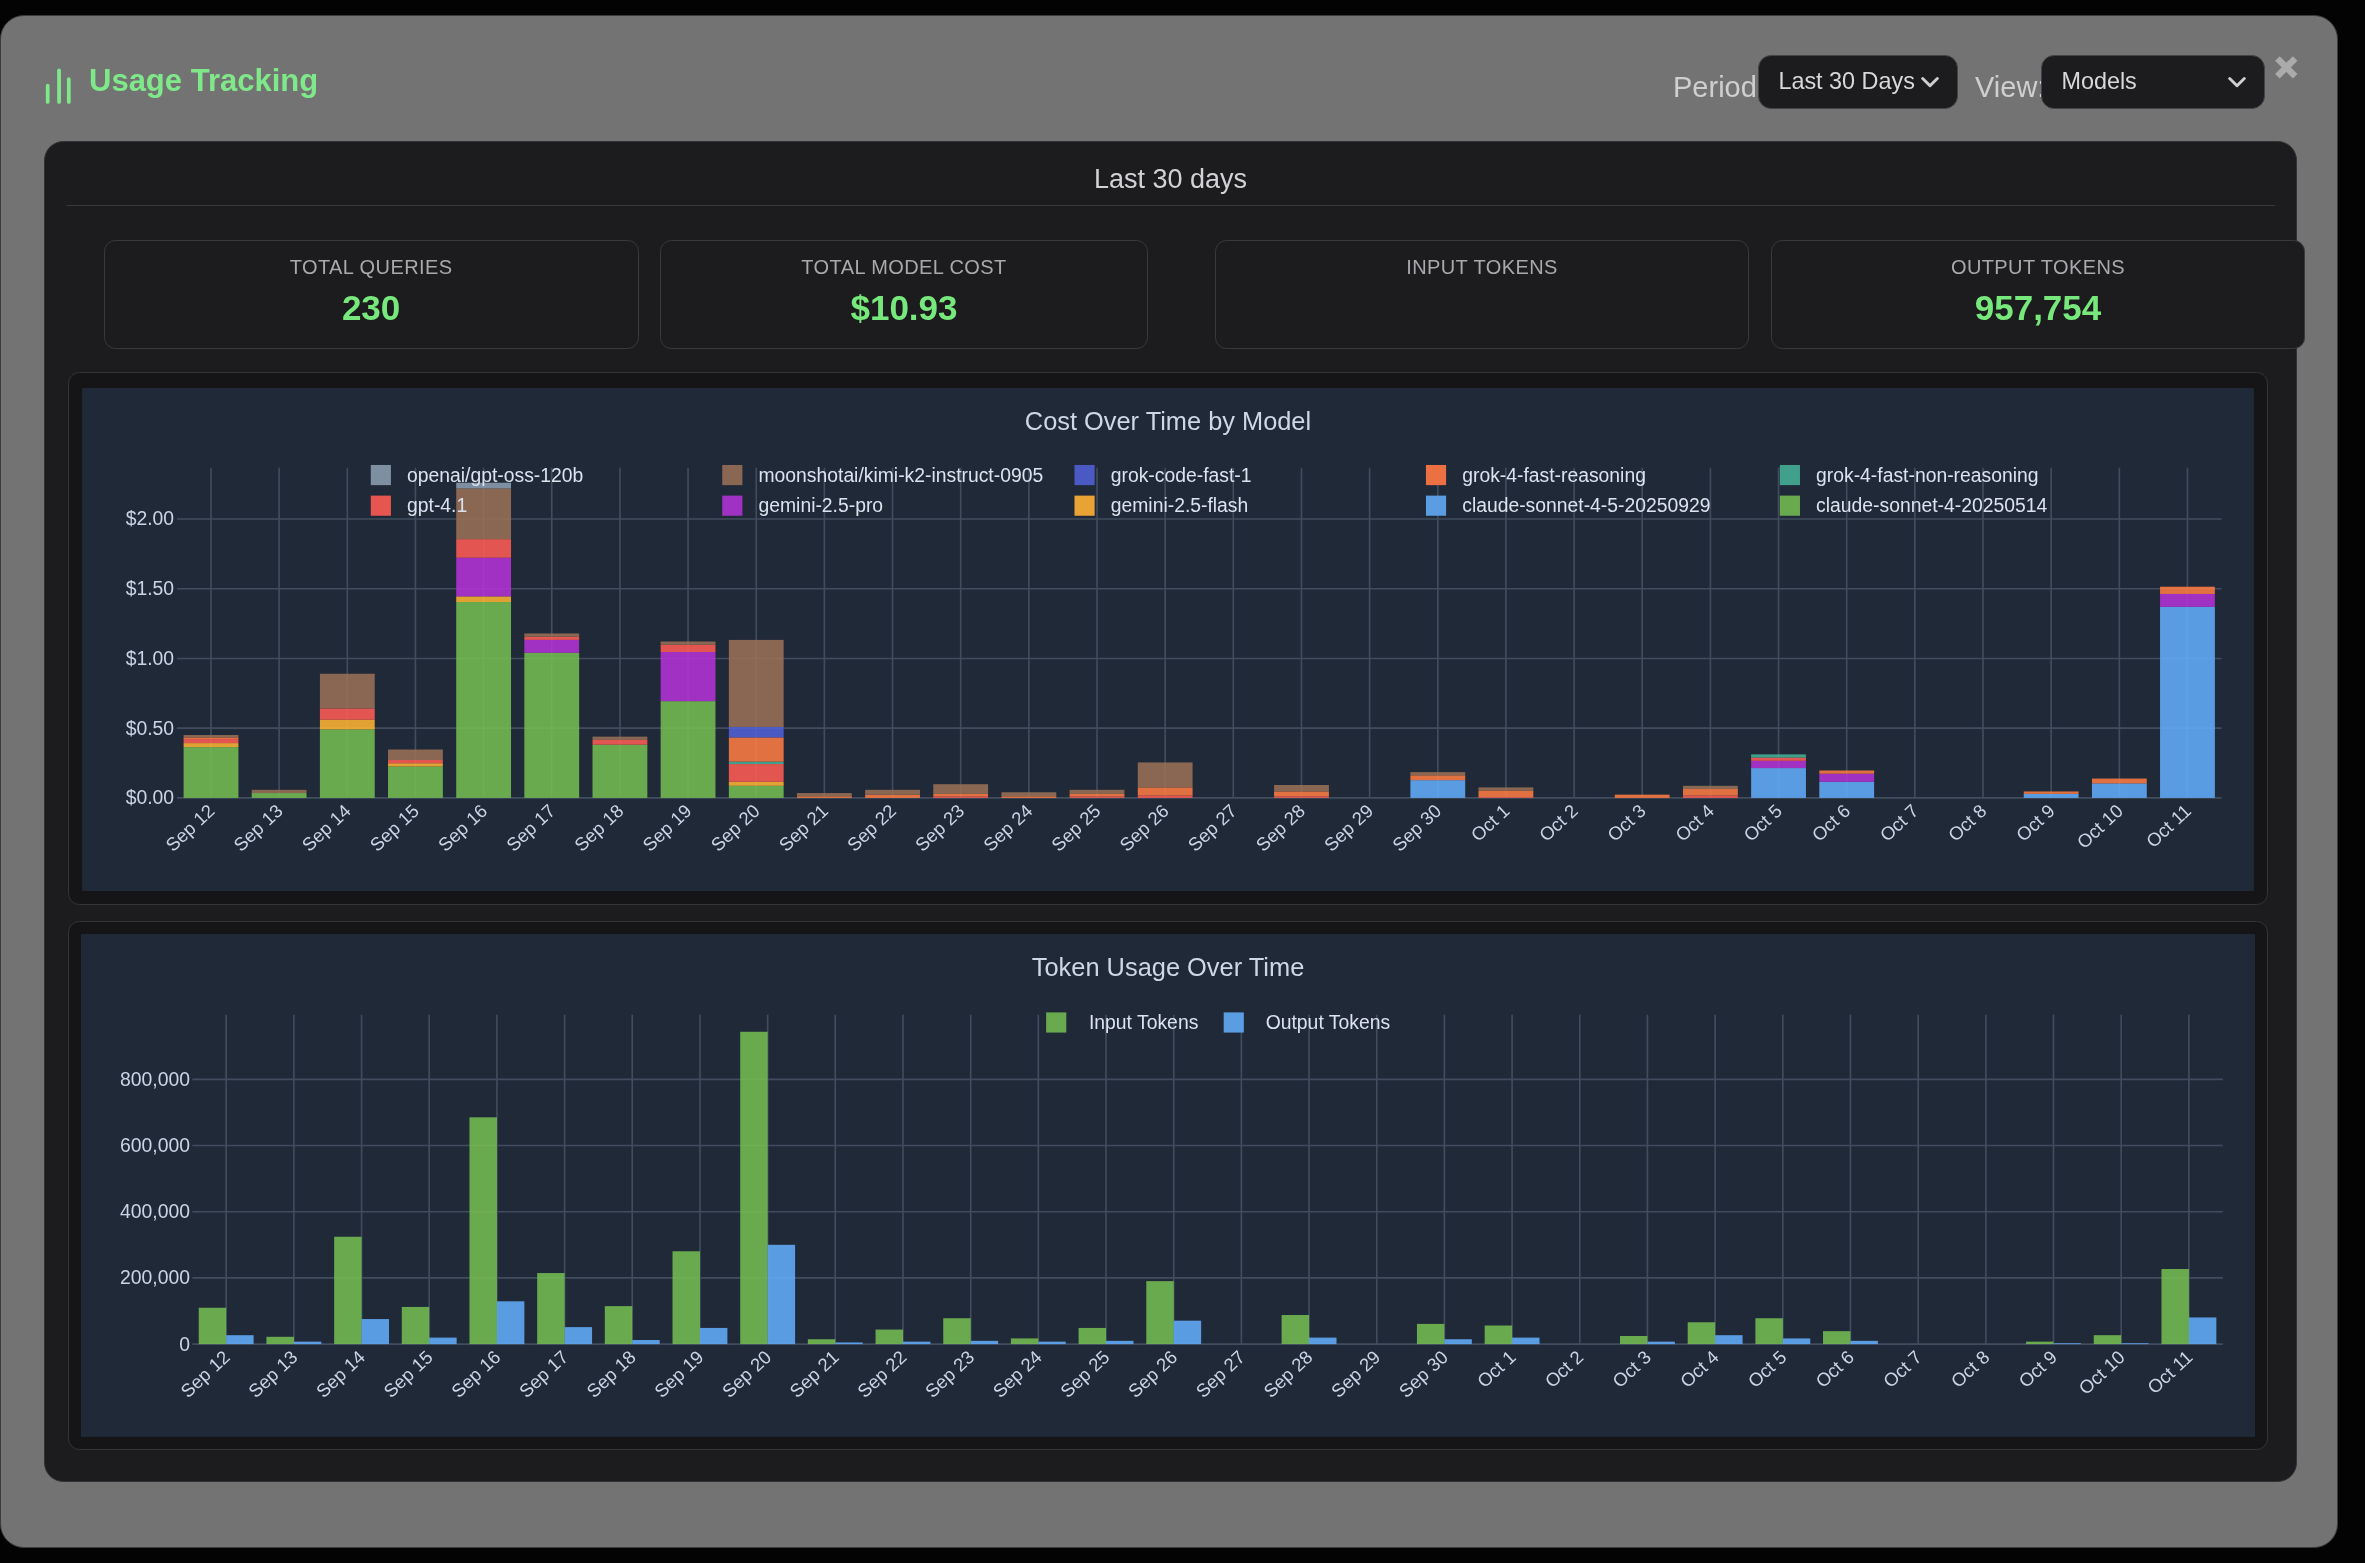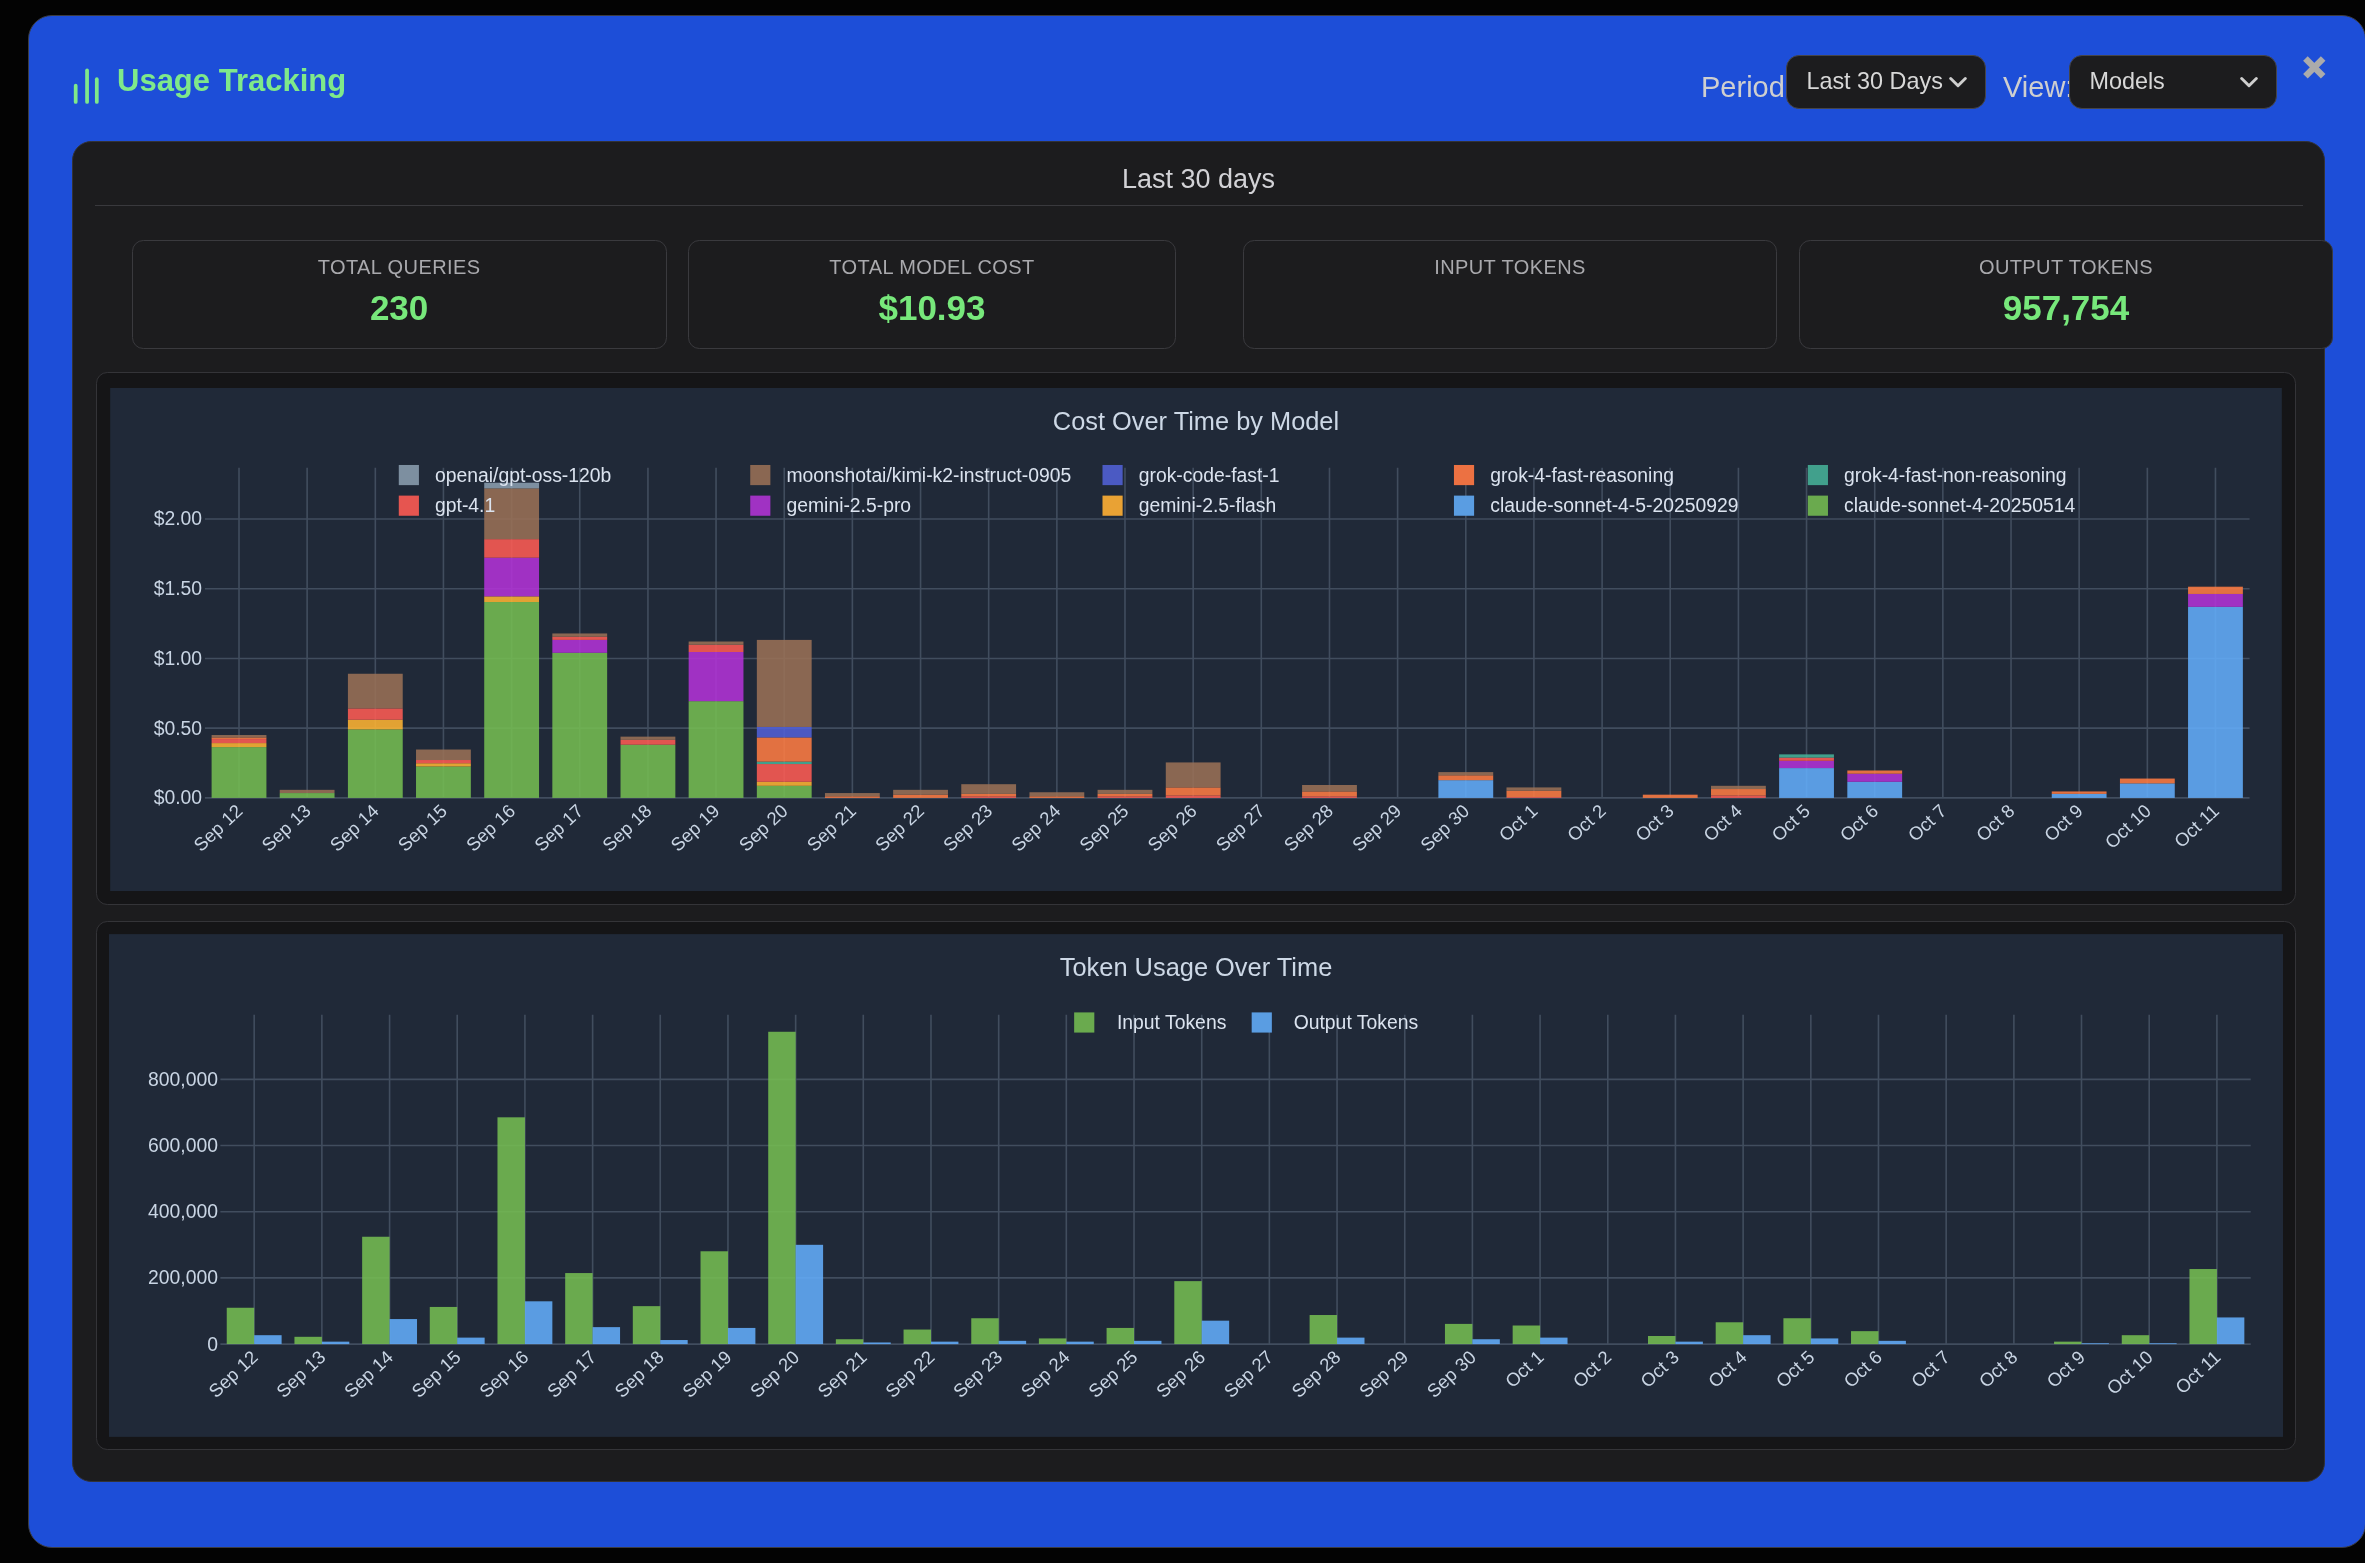--- a/index.html
+++ b/index.html
@@ -1,17 +1,17 @@
 <!DOCTYPE html>
 <html style="font-size:13px"><head><meta charset="utf-8"><title>Usage Tracking</title>
 <style>
   * { margin:0; padding:0; box-sizing:border-box; }
   html,body { width:2366px; height:1564px; background:#030303; font-family:"Liberation Sans",sans-serif; }
-  .modal { position:absolute; left:28px; top:15.3px; width:2338px; height:1533px;
-           background:#1d4ed8; border:1.6px solid #3c3c40; border-radius:24px;text-decoration:underline; }
+  .modal { position:absolute; left:0; top:15.3px; width:2338px; height:1533px;
+           background:#737373; border:1.6px solid #3c3c40; border-radius:24px;text-decoration:underline; }
   .hicon { position:absolute; left:41px; top:51px; }
   .htitle { position:absolute; left:88px; top:47px; font-size:31px; font-weight:bold; color:#7fe98a; }
   .hlabel { position:absolute; top:55px; font-size:29px; color:#cfcfcf; }
   .select { position:absolute; top:39px; height:54px; background:#1c1c1e; border:1.6px solid #454549; border-radius:13px;
             font-size:23.4px; color:#d8d8d8; line-height:51px; padding-left:19.4px; }
   .panel { position:absolute; left:43px; top:125px; width:2253px; height:1341px;
            background:#1c1c1e; border:1.6px solid #323236; border-radius:19.4px; }
   .ptitle { position:absolute; left:0; top:22px; width:100%; text-align:center; font-size:27px; color:#d2d2d6; }
   .pdiv { position:absolute; left:22px; top:63px; width:2208px; height:0; border-top:0.8px solid #39393d; }
   .card { position:absolute; top:98px; height:109px; background:#1c1c1e; border:1.6px solid #3a3a3e; border-radius:11.3px; text-align:center;margin-left:36px; }
@@ -27,21 +27,21 @@
     <line x1="33" y1="15" x2="33" y2="43" stroke="#7fe98a" stroke-width="4.6" stroke-linecap="round"></line>
   </svg>
   <div class="htitle">Usage Tracking</div>
   <div class="hlabel" style="left:1672px">Period:</div>
   <div class="select" style="left:1757px; width:200px;">Last 30 Days
     <svg style="position:absolute;right:18px;top:19.4px" width="18" height="13" viewBox="0 0 22 16">
         <path d="M2 3 L11 12 L20 3" fill="none" stroke="#cfcfcf" stroke-width="3.6" stroke-linecap="round" stroke-linejoin="round"></path>
       </svg>
   </div>
   <div class="hlabel" style="left:1974px">View:</div>
-  <div class="select" style="left:2040px; width:208px;">Models
+  <div class="select" style="left:2040px; width:224px;">Models
     <svg style="position:absolute;right:18px;top:19.4px" width="18" height="13" viewBox="0 0 22 16">
         <path d="M2 3 L11 12 L20 3" fill="none" stroke="#cfcfcf" stroke-width="3.6" stroke-linecap="round" stroke-linejoin="round"></path>
       </svg>
   </div>
   <svg style="position:absolute;left:2274px;top:40px" width="22.6" height="22.6" viewBox="0 0 28 28">
     <line x1="3" y1="3" x2="25" y2="25" stroke="#ababab" stroke-width="8"></line>
     <line x1="25" y1="3" x2="3" y2="25" stroke="#ababab" stroke-width="8"></line>
   </svg>
 
   <div class="panel">

